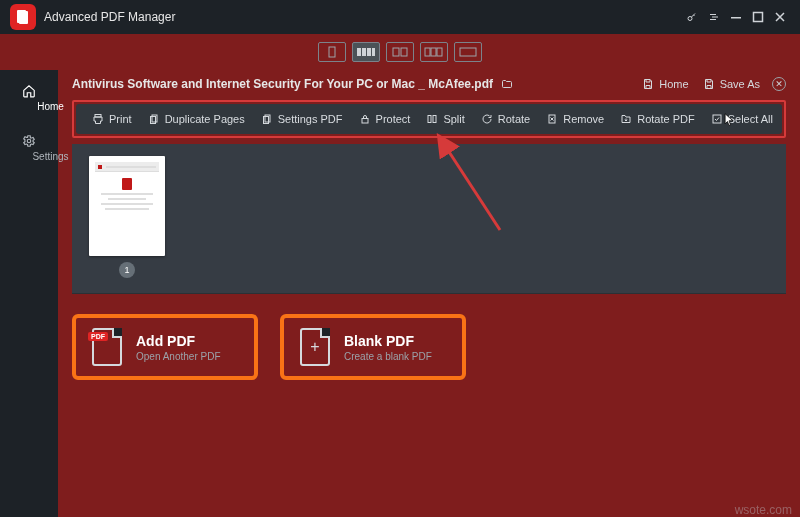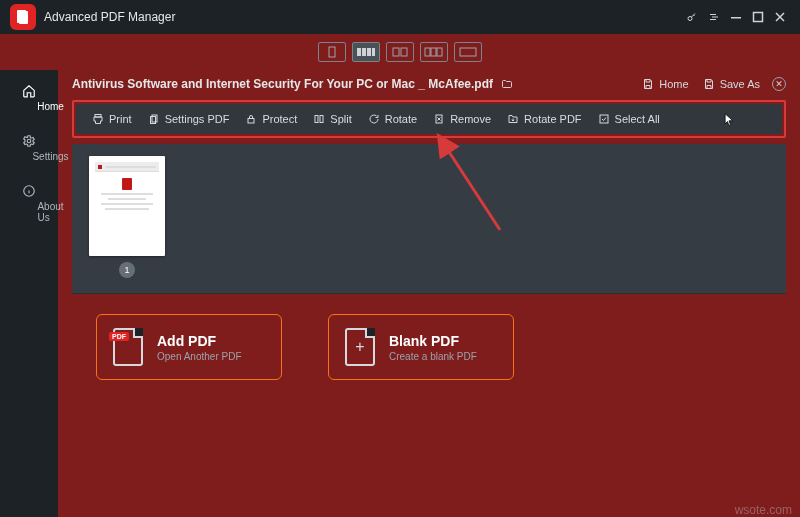--- a/index.html
+++ b/index.html
@@ -32,21 +32,21 @@
   .tb-spacer { flex:1; }
   .thumbs { background:#363c44; height:150px; margin-top:6px; border-bottom:1px solid #2b3035; padding:12px; display:flex; gap:12px; }
   .thumb-slot { width:86px; display:flex; flex-direction:column; align-items:center; gap:6px; }
   .thumb { width:76px; height:100px; background:#fff; color:#333; padding:6px; border-radius:1px; box-shadow:0 1px 3px rgba(0,0,0,.4); display:flex; flex-direction:column; }
   .thumb-header { height:10px; background:#ececec; border-bottom:1px solid #ddd; display:flex; align-items:center; gap:4px; padding:0 3px; }
   .thumb-body { flex:1; display:flex; flex-direction:column; align-items:center; padding-top:6px; gap:3px; }
   .mcafee-mark { width:10px; height:12px; background:#c01818; border-radius:1px; }
   .thumb-line { height:2px; background:#dedede; width:80%; }
   .thumb-num { width:16px; height:16px; border-radius:50%; background:#666f77; color:#fff; display:flex; align-items:center; justify-content:center; font-size:9px; }
   .cards { display:flex; gap:22px; margin-top:20px; }
-  .card { display:flex; align-items:center; gap:14px; border:1px solid #f97316; border-radius:6px; padding:12px 16px; width:186px; height:66px; cursor:pointer;margin-left:24px; }
+  .card { display:flex; align-items:center; gap:14px; border:4px solid #f97316; border-radius:6px; padding:12px 16px; width:186px; height:66px; cursor:pointer; }
   .card-icon { width:30px; height:38px; position:relative; }
   .page-shape { width:30px; height:38px; border:2px solid #d5d9dd; border-radius:3px; position:relative; }
   .fold { position:absolute; top:-2px; right:-2px; width:10px; height:10px; background:#1d2227; border-left:2px solid #d5d9dd; border-bottom:2px solid #d5d9dd; }
   .pdf-tag { position:absolute; top:4px; left:-4px; background:#e02424; color:#fff; font-size:7px; font-weight:700; padding:1px 3px; border-radius:2px; }
   .plus { position:absolute; inset:0; display:flex; align-items:center; justify-content:center; font-size:16px; color:#d5d9dd; font-weight:300; }
   .card-text h3 { font-size:14px; font-weight:700; color:#fff; }
   .card-text p { font-size:10px; color:#9ba2a9; margin-top:2px; }
   .arrow { position:absolute; left:430px; top:130px; pointer-events:none; }
   .cursor { position:absolute; left:724px; top:113px; width:10px; height:14px; }
   .watermark { position:absolute; right:8px; bottom:0; color:#bfc5cb; font-size:12px; opacity:.4; }
@@ -129,27 +129,20 @@
           </svg>
         <span>Home</span>
       </div>
       <div class="side-item">
         <svg class="ico" viewBox="0 0 24 24" fill="none" stroke="currentColor" stroke-width="2">
             <circle cx="12" cy="12" r="3"></circle>
             <path d="M19 12a7 7 0 0 0-.1-1.2l2.1-1.6-2-3.4-2.5 1a7 7 0 0 0-2-.1L14 3h-4l-.5 2.7a7 7 0 0 0-2 .1l-2.5-1-2 3.4 2.1 1.6A7 7 0 0 0 5 12c0 .4 0 .8.1 1.2L3 14.8l2 3.4 2.5-1c.6.4 1.3.7 2 .9L10 21h4l.5-2.9c.7-.2 1.4-.5 2-.9l2.5 1 2-3.4-2.1-1.6c.1-.4.1-.8.1-1.2z"></path>
           </svg>
         <span>Settings</span>
       </div>
-      <div class="side-item">
-        <svg class="ico" viewBox="0 0 24 24" fill="none" stroke="currentColor" stroke-width="2">
-            <circle cx="12" cy="12" r="9"></circle>
-            <path d="M12 8v.01M12 11v5"></path>
-          </svg>
-        <span>About Us</span>
-      </div>
     </div>
 
     <div class="main">
       <div class="file-row">
         <span class="file-name">Antivirus Software and Internet Security For Your PC or Mac _ McAfee.pdf</span>
         <svg class="ico-sm folder" viewBox="0 0 24 24" fill="none" stroke="#cfd3d7" stroke-width="2">
             <path d="M3 7a2 2 0 0 1 2-2h4l2 2h8a2 2 0 0 1 2 2v8a2 2 0 0 1-2 2H5a2 2 0 0 1-2-2z"></path>
           </svg>
         <div class="file-spacer"></div>
         <div class="file-act">
@@ -170,20 +163,27 @@
       </div>
 
       <div class="toolbar-wrap">
         <div class="toolbar">
           <div class="tb-item">
             <svg class="ico-sm" viewBox="0 0 24 24" fill="none" stroke="#d5d9dd" stroke-width="2">
                 <rect x="6" y="3" width="12" height="5"></rect>
                 <path d="M4 8h16v8h-3v5H7v-5H4z"></path>
               </svg>
             <span>Print</span>
+          </div>
+          <div class="tb-item">
+            <svg class="ico-sm" viewBox="0 0 24 24" fill="none" stroke="#d5d9dd" stroke-width="2">
+                <rect x="8" y="4" width="10" height="14"></rect>
+                <rect x="5" y="7" width="10" height="14"></rect>
+              </svg>
+            <span>Duplicate Pages</span>
           </div>
           <div class="tb-item">
             <svg class="ico-sm" viewBox="0 0 24 24" fill="none" stroke="#d5d9dd" stroke-width="2">
                 <rect x="8" y="4" width="10" height="14"></rect>
                 <rect x="5" y="7" width="10" height="14"></rect>
               </svg>
             <span>Settings PDF</span>
           </div>
           <div class="tb-item">
             <svg class="ico-sm" viewBox="0 0 24 24" fill="none" stroke="#d5d9dd" stroke-width="2">

